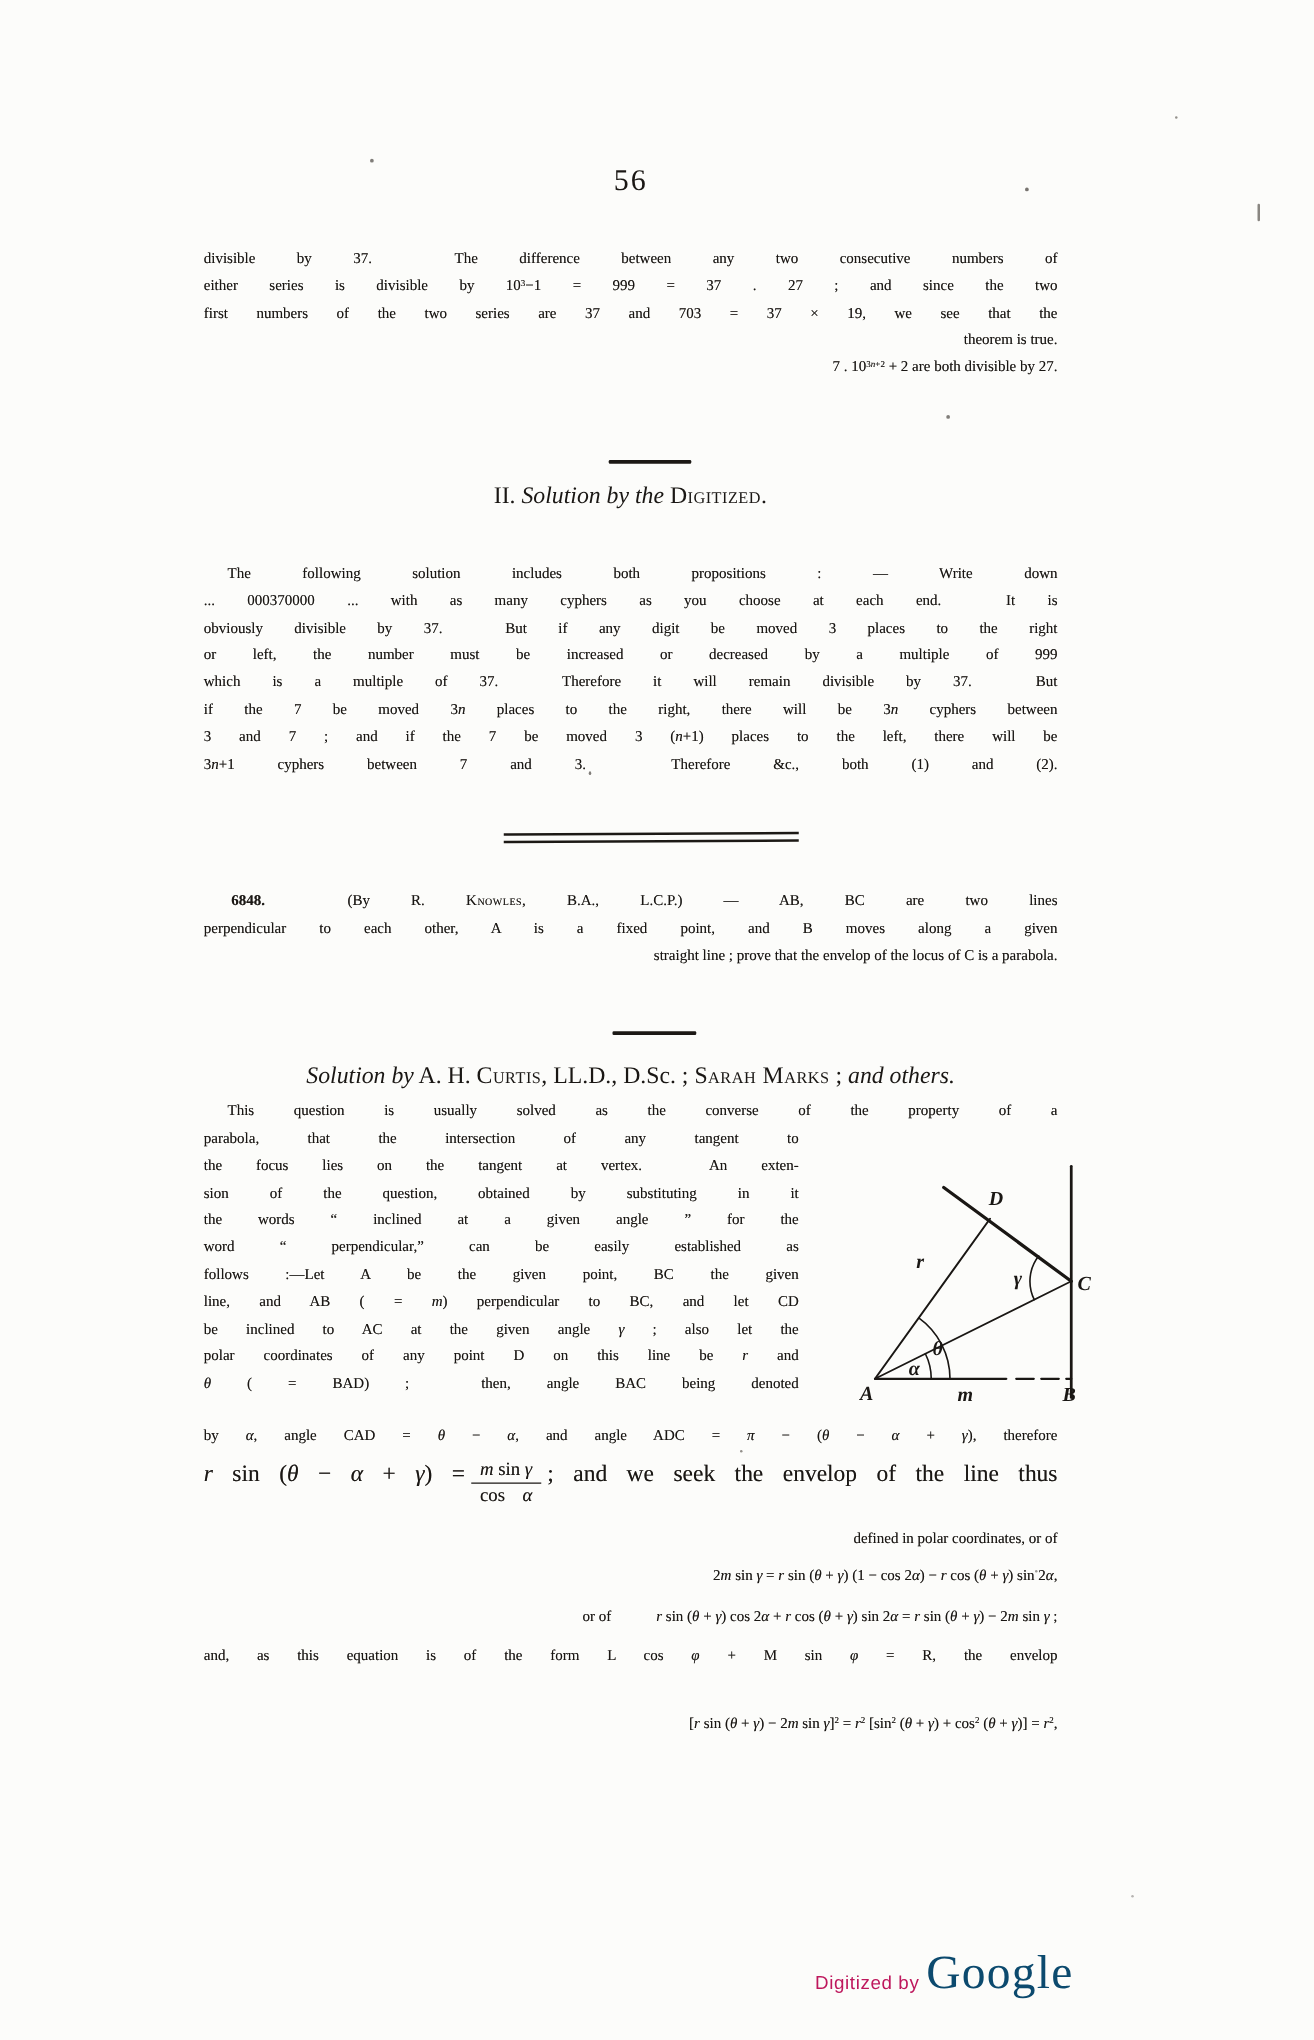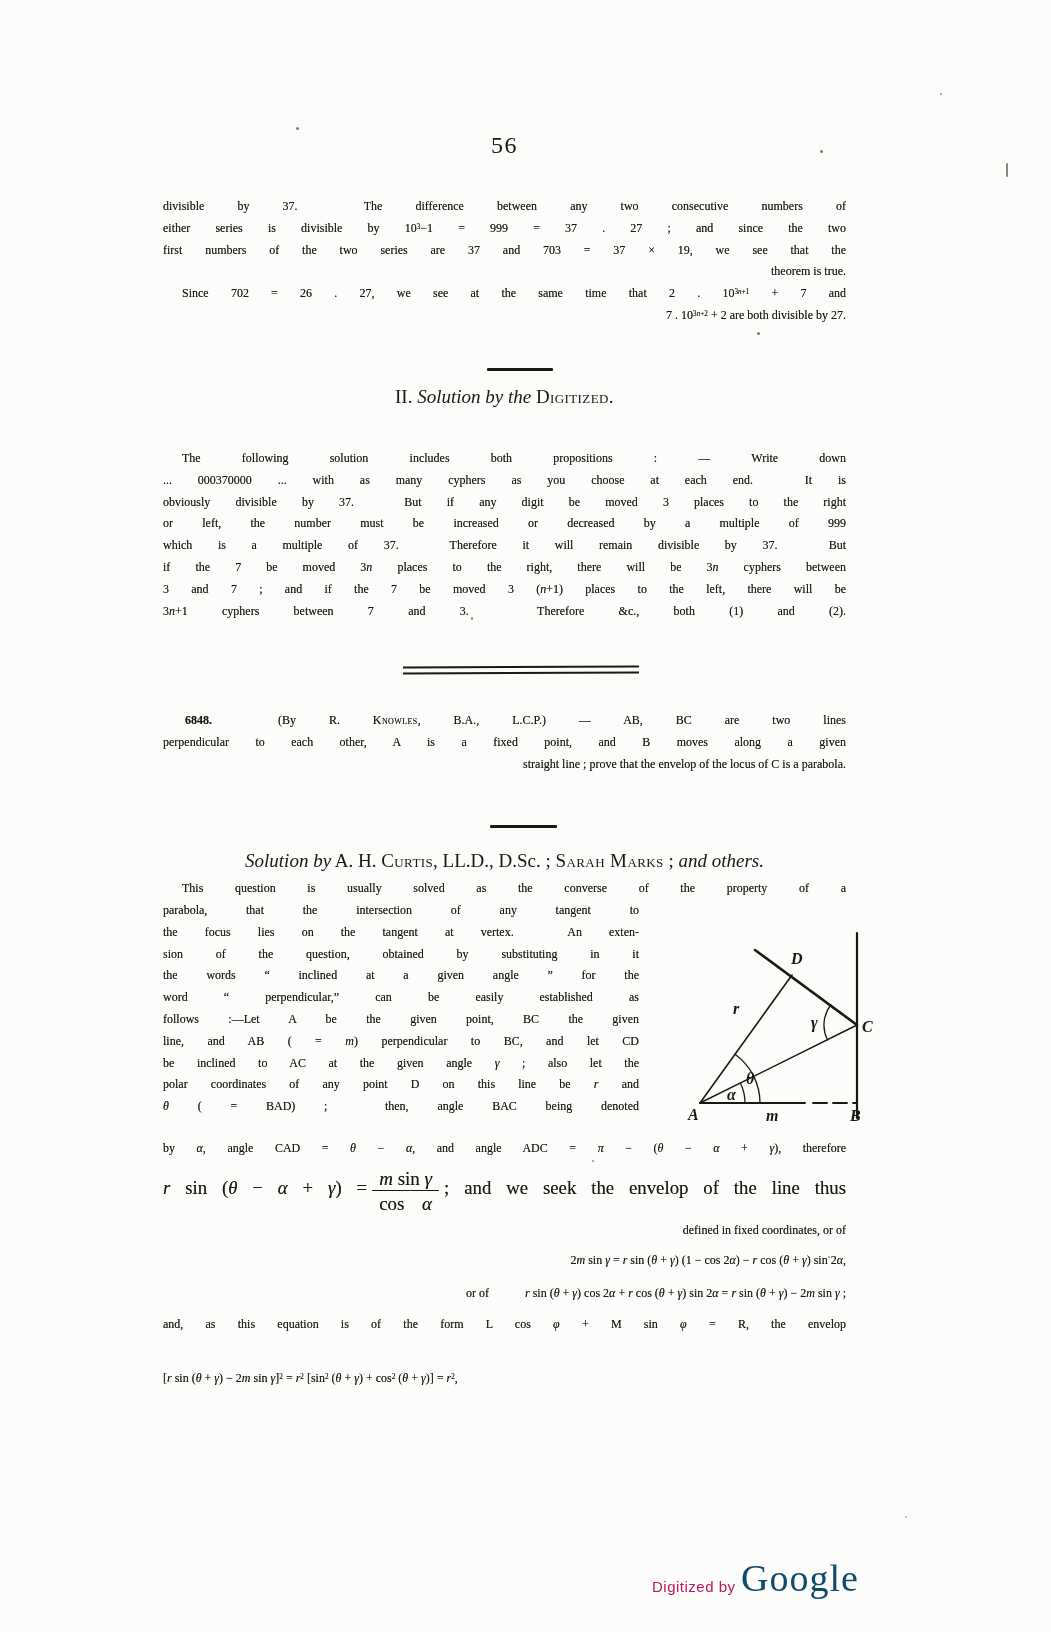--- a/index.html
+++ b/index.html
@@ -13,39 +13,38 @@
   .col{left:163px;width:683px}
   .line{font-size:12px;line-height:21.8px;height:21.8px;text-shadow:0 0 .35px rgba(20,16,12,.55)}
   .j{text-align:justify;text-align-last:justify}
   .l{text-align:right}
   .ind{text-indent:19px}
   sup{font-size:.6em;line-height:0;vertical-align:.45em}
   .sc{font-variant:small-caps;letter-spacing:.4px}
   .rule{background:#1c1915;border-radius:1px}
   .dblrule{border-top:2.4px solid #1c1915;border-bottom:2px solid #1c1915;height:4px}
   .center{text-align:center}
-  .frac{display:inline-block;vertical-align:-16px;text-align:right;font-size:19px;line-height:1.12;margin:0 5px}
+  .frac{display:inline-block;vertical-align:-16px;text-align:right;font-size:15px;line-height:1.12;margin:0 5px}
   .frac .num{display:block;padding:0 7px 1px}
   .frac .den{display:block;border-top:1.8px solid #1a1714;padding:2px 7px 0}
   .speck{position:absolute;background:#4c4741;border-radius:50%}
   .wm-text{font-family:"Liberation Sans","DejaVu Sans",sans-serif;font-size:15px;color:#be185d;letter-spacing:.5px}
   .wm-logo{font-family:"Liberation Serif","DejaVu Serif",serif;font-size:38px;color:#0c4a6e;letter-spacing:1px}
   svg text{font-family:"Liberation Serif","DejaVu Serif",serif;font-style:italic;font-weight:bold;font-size:16px;fill:#1a1714}
 </style>
 </head>
 <body>
 
 <div class="abs col center" style="top:132px;font-size:24px;letter-spacing:1.5px">56</div>
 
 <div class="abs col" style="top:196px">
   <div class="line j">divisible by 37.&nbsp; The difference between any two consecutive numbers of</div>
   <div class="line j">either series is divisible by 10<sup>3</sup>−1 = 999 = 37 . 27 ; and since the two</div>
   <div class="line j">first numbers of the two series are 37 and 703 = 37 × 19, we see that the</div>
   <div class="line l">theorem is true.</div>
-  <div class="line j ind">Since 702 = 26 . 27, we see at the same time that 2 . 10<sup>3<i>n</i>+1</sup> + 7 and</div>
   <div class="line l">7 . 10<sup>3<i>n</i>+2</sup> + 2 are both divisible by 27.</div>
 </div>
 
 <div class="abs rule" style="left:487px;top:368px;width:66px;height:3.4px"></div>
 
 <div class="abs col center" style="top:386px;font-size:19px">
   <span>II.</span>
   <i>Solution by the</i>
   <span class="sc">Digitized.</span>
 </div>
@@ -115,37 +114,37 @@
 
 <div class="abs col" style="top:1138px">
   <div class="line j">by <i>α</i>, angle CAD = <i>θ</i> − <i>α</i>, and angle ADC = <i>π</i> − (<i>θ</i> − <i>α</i> + <i>γ</i>), therefore</div>
 </div>
 
 <div class="abs col j" style="top:1168px;font-size:18.8px;height:48px;text-shadow:0 0 .35px rgba(20,16,12,.55)">
   <span><i>r</i> sin (<i>θ</i> − <i>α</i> + <i>γ</i>) =</span><span class="frac"><span class="num"><i>m</i> sin <i>γ</i></span><span class="den">cos <i>α</i></span></span><span>; and we seek the envelop of the line thus</span>
 </div>
 
 <div class="abs col" style="top:1220px">
-  <div class="line l">defined in fixed coordinates, or of</div>
+  <div class="line l">defined in polar coordinates, or of</div>
 </div>
 
 <div class="abs col center" style="top:1250px">
   <div class="line" style="text-align:right">2<i>m</i> sin <i>γ</i> = <i>r</i> sin (<i>θ</i> + <i>γ</i>) (1 − cos 2<i>α</i>) − <i>r</i> cos (<i>θ</i> + <i>γ</i>) sin 2<i>α</i>,</div>
 </div>
 
 <div class="abs col" style="top:1283px">
   <div class="line l"><span>or of</span><span style="margin-left:36px"><i>r</i> sin (<i>θ</i> + <i>γ</i>) cos 2<i>α</i> + <i>r</i> cos (<i>θ</i> + <i>γ</i>) sin 2<i>α</i> = <i>r</i> sin (<i>θ</i> + <i>γ</i>) − 2<i>m</i> sin <i>γ</i> ;</span></div>
 </div>
 
 <div class="abs col" style="top:1314px">
   <div class="line j">and, as this equation is of the form L cos <i>φ</i> + M sin <i>φ</i> = R, the envelop</div>
 </div>
 
 <div class="abs col center" style="top:1368px">
-  <div class="line" style="text-align:left">[<i>r</i> sin (<i>θ</i> + <i>γ</i>) − 2<i>m</i> sin <i>γ</i>]<sup>2</sup> = <i>r</i><sup>2</sup> [sin<sup>2</sup> (<i>θ</i> + <i>γ</i>) + cos<sup>2</sup> (<i>θ</i> + <i>γ</i>)] = <i>r</i><sup>2</sup>,</div>
+  <div class="line" style="text-align:right">[<i>r</i> sin (<i>θ</i> + <i>γ</i>) − 2<i>m</i> sin <i>γ</i>]<sup>2</sup> = <i>r</i><sup>2</sup> [sin<sup>2</sup> (<i>θ</i> + <i>γ</i>) + cos<sup>2</sup> (<i>θ</i> + <i>γ</i>)] = <i>r</i><sup>2</sup>,</div>
 </div>
 
 <div class="abs wm-text" style="left:652px;top:1578px">Digitized by</div>
 <div class="abs wm-logo" style="left:741px;top:1556px">Google</div>
 
 <div class="speck" style="left:296px;top:127px;width:3px;height:3px;opacity:.7"></div>
 <div class="speck" style="left:820px;top:150px;width:3px;height:3px;opacity:.75"></div>
 <div class="speck" style="left:940px;top:93px;width:2px;height:2px;opacity:.6"></div>
 <div class="speck" style="left:1006px;top:163px;width:2px;height:14px;border-radius:1px;opacity:.65"></div>
 <div class="speck" style="left:757px;top:332px;width:3px;height:3px;opacity:.7"></div>

